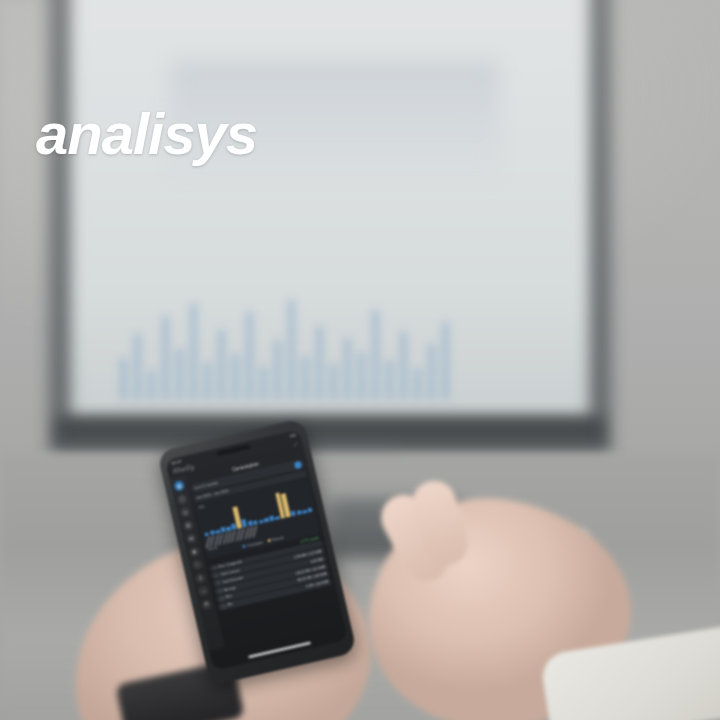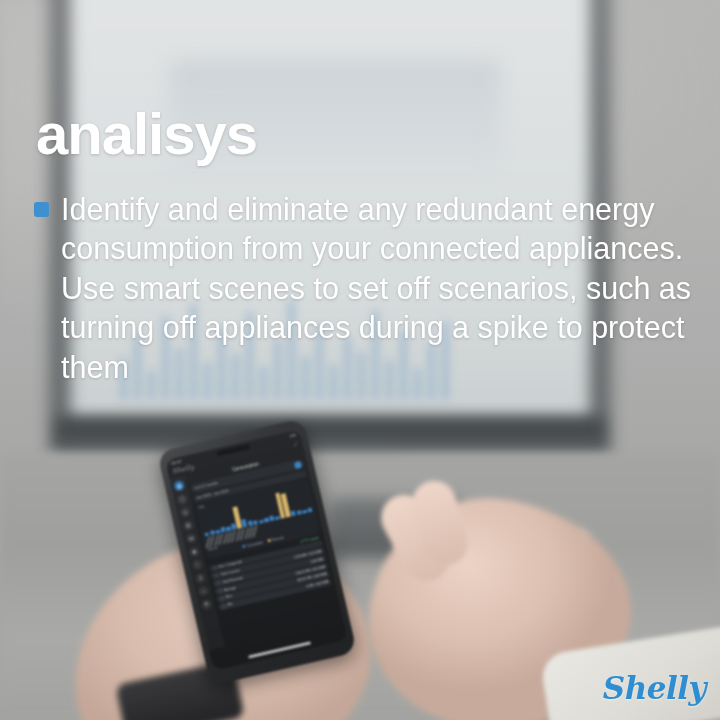--- a/index.html
+++ b/index.html
@@ -122,21 +122,21 @@
   .row .val{color:#d2d4d6;font-size:3px;}
 
   
   .overlay{position:absolute;inset:0;}
   .title-box{position:absolute;left:22px;top:22px;background:#ffffff;
     border-radius:4px;padding:2px 14px 6px 16px;}
   .title-main{font-size:62px;line-height:1.02;font-weight:bold;letter-spacing:-1px;
     font-family:"Liberation Sans", sans-serif;}
   .subtitle{position:absolute;left:36px;top:104px;font-size:58px;font-weight:bold;
     color:#ffffff;letter-spacing:-1px;line-height:1.02;
-    text-shadow:0 1px 3px rgba(60,60,60,.25);}
+    text-shadow:0 1px 3px rgba(60,60,60,.25);font-style:italic;}
   .bullet-wrap{position:absolute;left:34px;top:190px;width:670px;display:flex;gap:12px;}
   .bullet-sq{width:15px;height:15px;border-radius:3px;background:#3f90d0;margin-top:12px;flex:0 0 auto;}
   .bullet-text{color:#ffffff;font-size:30.5px;line-height:1.295;font-weight:500;
     text-shadow:0 1px 3px rgba(70,70,70,.28);max-width:640px;}
   .shelly-logo{position:absolute;right:14px;bottom:14px;
     font-family:"DejaVu Serif",serif;font-style:italic;font-weight:bold;
     font-size:31px;color:#2f8ed1;letter-spacing:-.5px;
     text-shadow:0 1px 2px rgba(255,255,255,.5);}
 </style>
 </head>
@@ -329,21 +329,16 @@
         </div>
 
         <div class="home-bar"></div>
       </div>
     </div>
   </div>
 
   <div class="overlay">
     <div class="subtitle" id="hl2" style="color: rgb(255, 255, 255);">analisys</div>
 
-    <div class="bullet-wrap">
-      <div class="bullet-sq" id="bsq" style="background: rgb(63, 144, 208);"></div>
-      <div class="bullet-text">Identify and eliminate any redundant energy consumption from your connected appliances. Use smart scenes to set off scenarios, such as turning off appliances during a spike to protect them</div>
-    </div>
-
-    <div class="shelly-logo" id="logo" style="color: rgb(47, 142, 209);">Shelly</div>
+
   </div>
 
 </div>
 
 </body></html>

